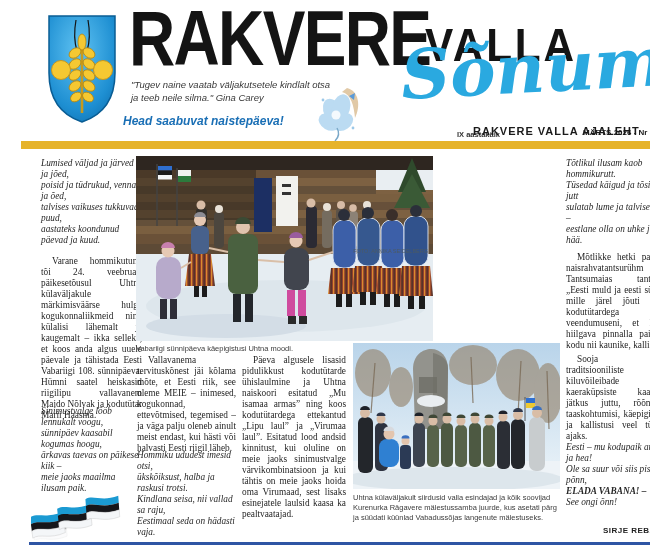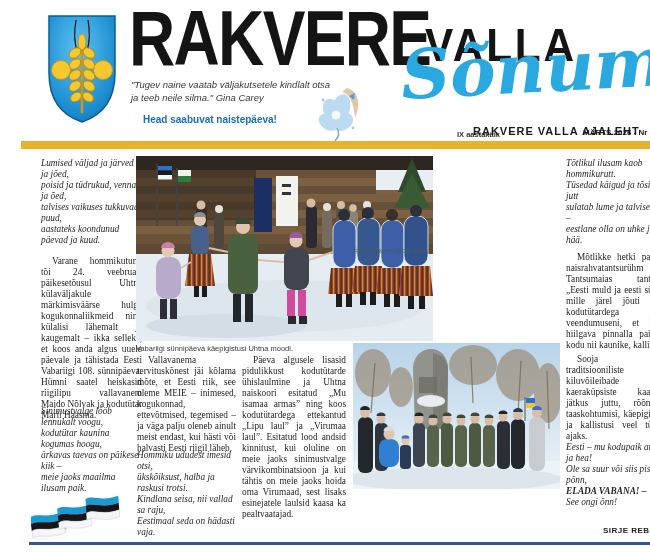--- a/index.html
+++ b/index.html
@@ -12,22 +12,22 @@
                 font-size:78px; line-height:76px; letter-spacing:-2px; color:#141414;
                 transform:scaleX(0.82); transform-origin:0 0; white-space:nowrap; }
   .title-secondary { left:404px; top:22px; font-family:"Liberation Sans", sans-serif; font-weight:bold;
                 font-size:46px; line-height:46px; letter-spacing:3px; color:#141414;
                 transform:scaleX(0.92); transform-origin:0 0; white-space:nowrap; }
   .title-script { left:380px; top:38px; font-family:"DejaVu Serif", serif; font-style:italic; font-weight:bold;
                 font-size:68px; line-height:74px; color:#2aa9e0; transform:rotate(-3deg);
                 transform-origin:0 50%; white-space:nowrap; }
   .masthead-quote { left:110px; top:78px; width:208px; font-family:"Liberation Sans", sans-serif;
                 font-style:italic; font-size:9.5px; line-height:13px; color:#3a3a3a; }
-  .masthead-greeting { left:122px; top:114px; font-family:"Liberation Sans", sans-serif;
-                font-weight:bold; font-size:10px; color:#1a6fb5; white-space:nowrap; }
+  .masthead-greeting { left:102px; top:114px; font-family:"Liberation Sans", sans-serif;
+                font-style:italic; font-weight:bold; font-size:12px; color:#1a6fb5; white-space:nowrap; }
   .edition-volume { left:388px; top:130px; font-family:"Liberation Sans", sans-serif; font-weight:bold;
                 font-size:7.5px; color:#333; white-space:nowrap;padding-left:48px; }
   .edition-name { left:452px; top:125px; font-family:"Liberation Sans", sans-serif; font-weight:bold;
                 font-size:11px; letter-spacing:1px; color:#1a1a1a; white-space:nowrap; }
   .edition-issue { left:562px; top:128px; font-family:"Liberation Sans", sans-serif; font-weight:bold;
                 font-size:8px; color:#1a1a1a; white-space:nowrap; }
   .gold-bar { left:0; top:141px; width:650px; height:8px; background:#e6b32a; }
 
   
   .body-text { font-size:9.3px; line-height:11px; color:#1e1e1e; text-align:justify; }
@@ -114,21 +114,21 @@
     <div class="poem-line">Lumised väljad ja järved ja jõed,</div>
     <div class="poem-line">poisid ja tüdrukud, vennad ja õed,</div>
     <div class="poem-line">talvises vaikuses tukkuvad puud,</div>
     <div class="poem-line">aastateks koondunud päevad ja kuud.</div>
   </div>
 
   <div class="abs left-col-x body-text ind" style="top:256px;">Varane hommikutund tõi 24. veebruari päikesetõusul Uhtna külaväljakule märkimisväärse hulga kogukonnaliikmeid ning külalisi lähemalt ja kaugemalt – ikka selleks, et koos anda algus uuele päevale ja tähistada Eesti Vabariigi 108. sünnipäeva. Hümni saatel heiskasid riigilipu vallavanem Maido Nõlvak ja kodutütar Marii Haasma.</div>
 
   <div class="abs left-col-x poem" style="top:406px;">
     <div class="poem-line">Sinimustvalge lööb lennukalt voogu,</div>
-    <div class="poem-line">kodutütar kaunina kogumas hoogu,</div>
+    <div class="poem-line">sünnipäev kaasabil kogumas hoogu,</div>
     <div class="poem-line">ärkavas taevas on päikese kiik –</div>
     <div class="poem-line">meie jaoks maailma ilusam paik.</div>
   </div>
 
   <div class="abs" style="left:10px; top:494px; width:92px; height:46px;">
     <svg width="92" height="46" viewBox="0 0 92 46">
       <defs>
         <g id="eflag">
           <path d="M0,2 C8,-2 16,6 33,1 L33,8 C16,13 8,5 0,9 Z" fill="#1b9ad2"></path>
           <path d="M0,9 C8,5 16,13 33,8 L33,15 C16,20 8,12 0,16 Z" fill="#16161a"></path>
@@ -359,20 +359,21 @@
 
         <rect x="26" y="96" width="20" height="28" rx="8" fill="#2f80d2"></rect>
           <circle cx="36" cy="91" r="5.5" fill="#e3c5ae"></circle>
           <path d="M30.5,88 a5.5,4.5 0 0 1 11,0 z" fill="#d8dade"></path>
         <rect x="47" y="102" width="11" height="24" rx="4" fill="#2b3a55"></rect>
           <circle cx="52.5" cy="98" r="4" fill="#e3c5ae"></circle>
           <path d="M48.5,95.5 a4,3.2 0 0 1 8,0 z" fill="#3a6fc0"></path>
       </g>
     </svg>
   </div>
+  <div class="abs caption" style="left:332px; top:493px; width:207px;">Uhtna külaväljakult siirdusid valla esindajad ja kõik soovijad Kurenurka Rägavere mälestussamba juurde, kus asetati pärg ja süüdati küünlad Vabadussõjas langenute mälestuseks.</div>
 
   <div class="abs right-col-x poem" style="top:158px;">
     <div class="poem-line">Tõtlikul ilusam kaob hommikurutt.</div>
     <div class="poem-line">Tüsedad käigud ja tõsine jutt</div>
     <div class="poem-line">sulatab lume ja talvise jää –</div>
     <div class="poem-line">eestlane olla on uhke ja hää.</div>
   </div>
 
   <div class="abs right-col-x body-text ind" style="top:252px;">Mõtlikke hetki pakkus naisrahvatantsurühm Tantsumaias tantsuga „Eesti muld ja eesti süda”, mille järel jõuti koos kodutütardega veendumuseni, et kodu hiilgava pinnalla paistab, kodu nii kaunike, kallike.</div>
 

